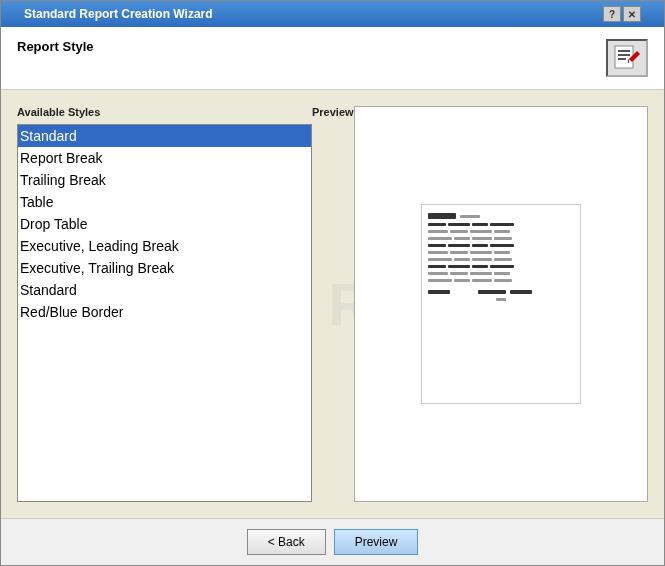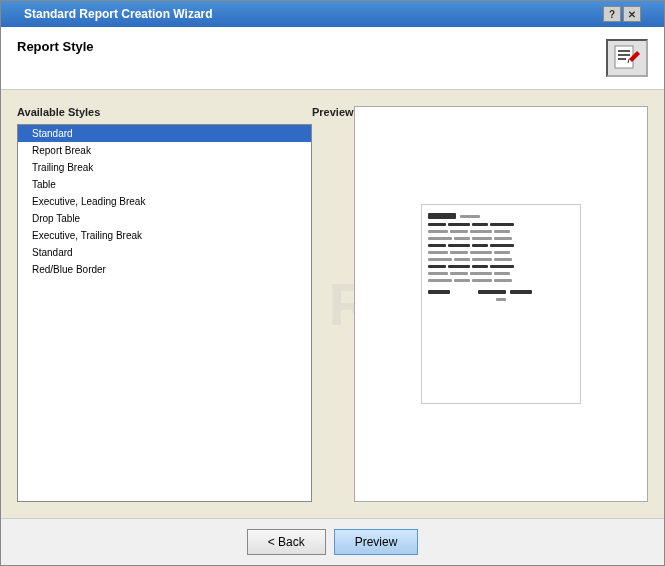--- a/index.html
+++ b/index.html
@@ -128,23 +128,23 @@
       color: #222;
     }
     .styles-list {
       flex: 1;
       background: white;
       border: 1px solid #888;
       overflow-y: auto;
       list-style: none;
     }
     .styles-list li {
-      padding: 3px 14px;
+      padding: 3px 2px;
       cursor: pointer;
-      font-size: 10px;
+      font-size: 14px;
       color: #000;
       white-space: nowrap;
     }
     .styles-list li.selected {
       background: #316ac5;
       color: white;
     }
     .right-panel {
       flex: 1;
       display: flex;
@@ -243,22 +243,22 @@
       <div class="watermark">Crystal Reports</div>
       <div class="panels">
 
         <div class="left-panel">
           <div class="panel-label">Available Styles</div>
           <ul class="styles-list">
             <li class="selected">Standard</li>
             <li>Report Break</li>
             <li>Trailing Break</li>
             <li>Table</li>
+            <li>Drop Table</li>
             <li>Executive, Leading Break</li>
-            <li>Drop Table</li>
             <li>Executive, Trailing Break</li>
             <li>Standard</li>
             <li>Red/Blue Border</li>
           </ul>
         </div>
 
         <div class="right-panel">
           <div class="panel-label">Preview</div>
           <div class="preview-box">
             <div class="preview-inner">

